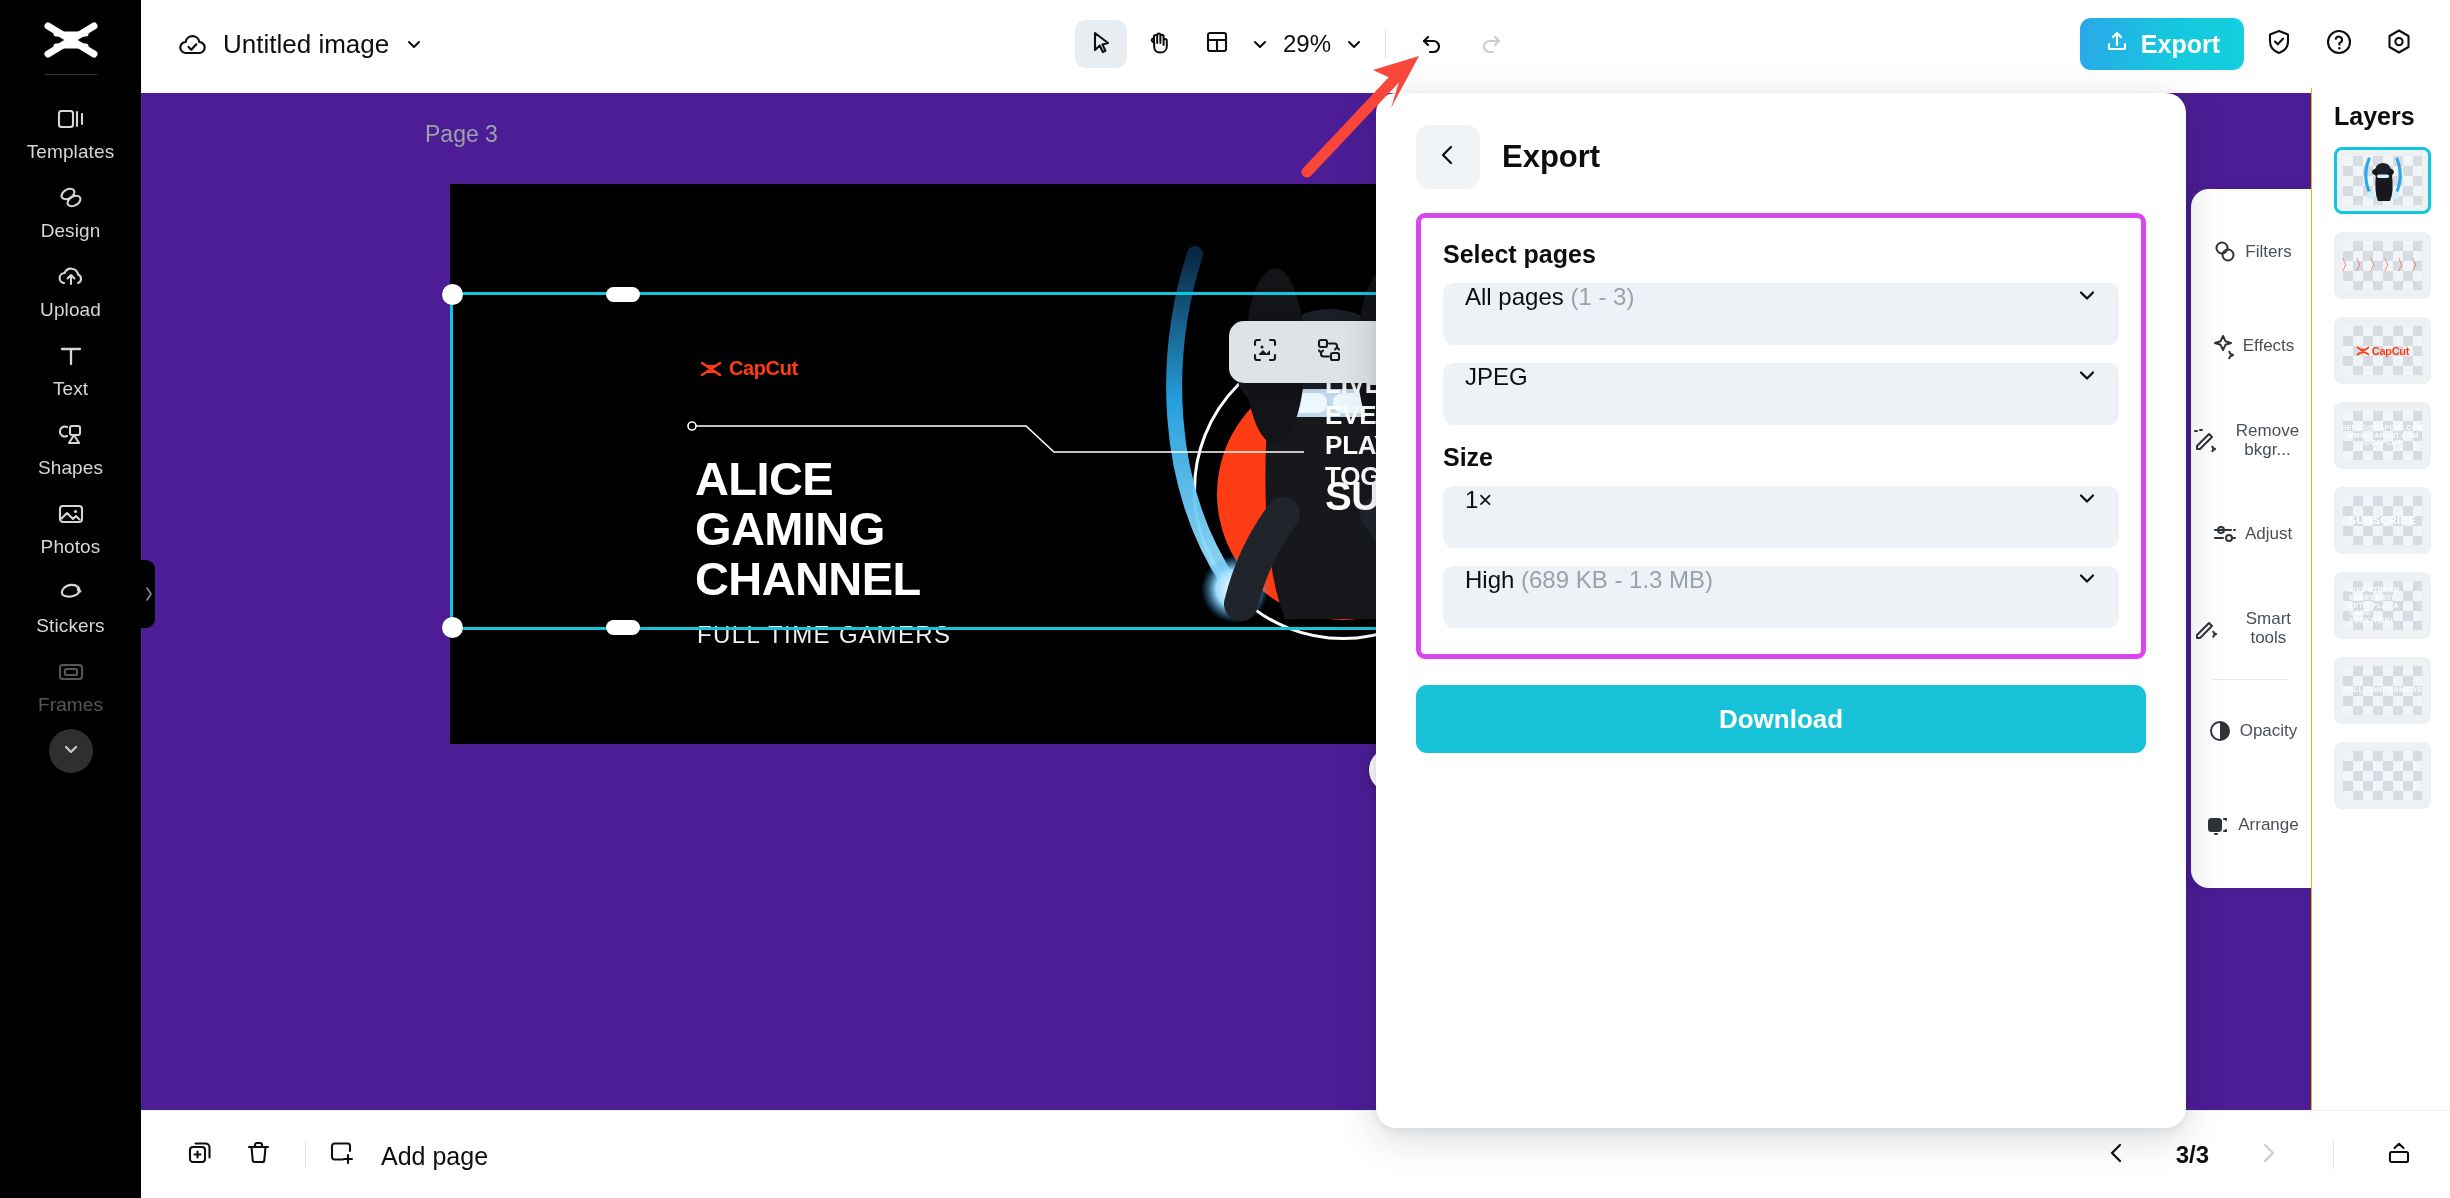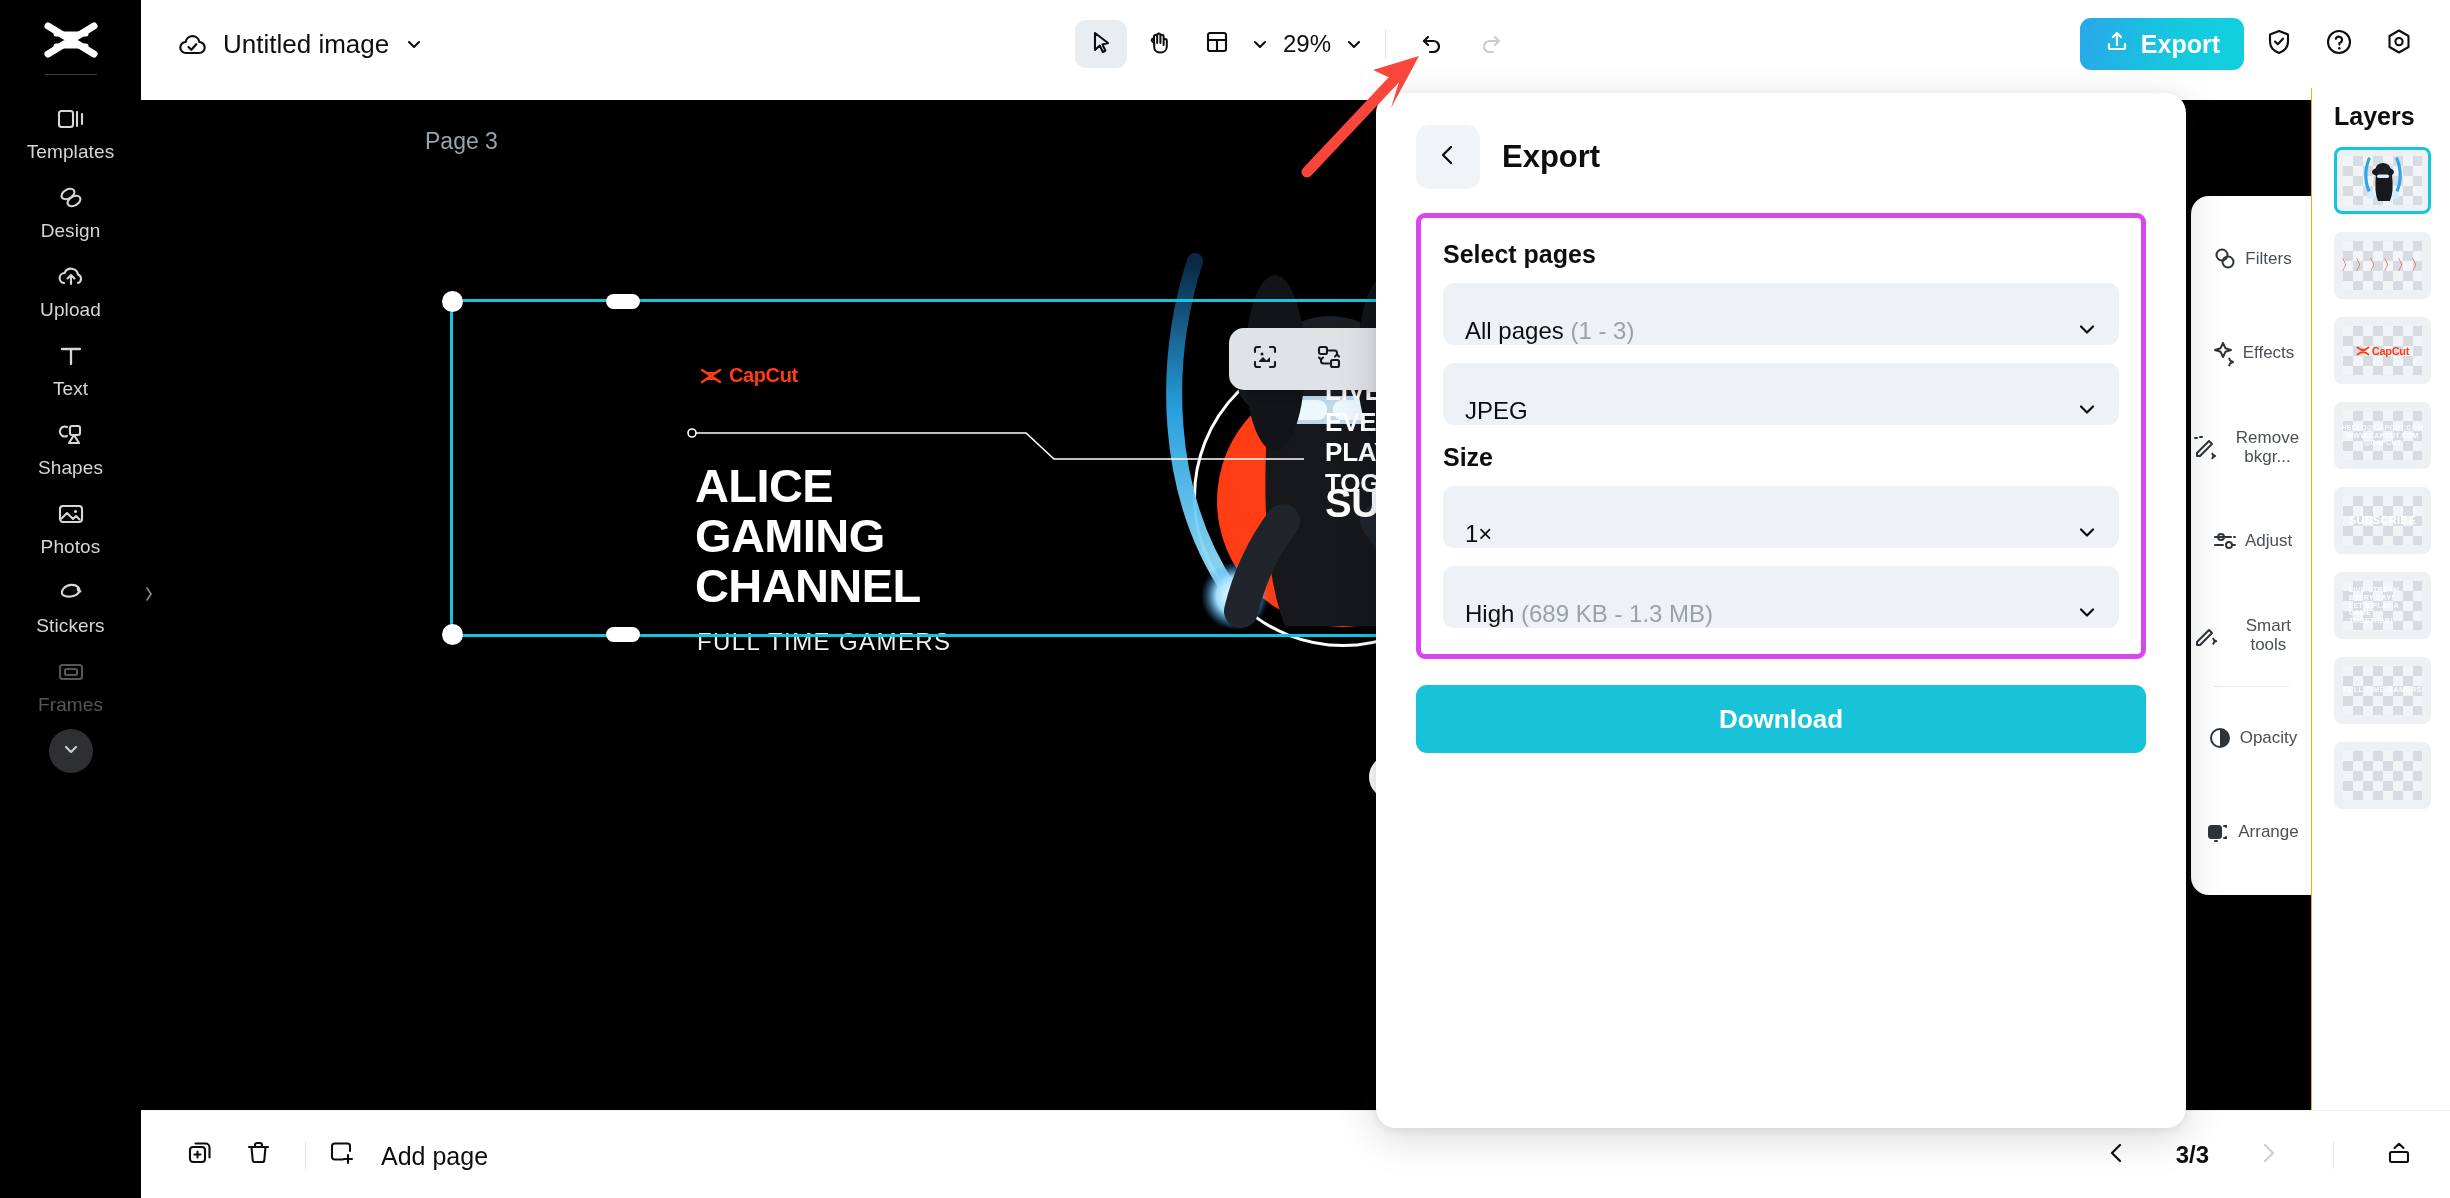--- a/index.html
+++ b/index.html
@@ -55,22 +55,22 @@
   .tb-right { position: absolute; right: 26px; display: flex; align-items: center; gap: 10px; }
   #export-btn {
     display: flex; align-items: center; gap: 11px; height: 52px; padding: 0 24px;
     border-radius: 11px; background: linear-gradient(100deg,#2aa7ea 0%, #15c9dd 58%, #12cfe0 100%);
     color: #fff; font-size: 25px; font-weight: 700; cursor: pointer; border: none;
   }
   .icon-btn { width: 50px; height: 50px; display: flex; align-items: center; justify-content: center; cursor: pointer; border-radius: 10px; }
 
   
   #canvas-area {
-    position: absolute; left: 141px; top: 100px; width: 2170px; height: 1022px;
-    background: #000000; overflow: hidden;
+    position: absolute; left: 141px; top: 93px; width: 2170px; height: 1022px;
+    background: #4c1d95; overflow: hidden;
   }
   #page-label { position: absolute; left: 284px; top: 28px; font-size: 23px; color: #9aa3ab; }
   #artboard {
     position: absolute; left: 309px; top: 91px; width: 1290px; height: 560px;
     background: #000; overflow: hidden;
   }
   .ab-capcut { position: absolute; left: 250px; top: 173px; display: flex; align-items: center; gap: 7px; }
   .ab-capcut .cc-txt { color: #ff3c13; font-size: 20px; font-weight: 700; letter-spacing: -.4px; }
   .ab-lines { position: absolute; left: 236px; top: 230px; }
   .ab-title {
@@ -171,21 +171,21 @@
     width: 64px; height: 64px; border-radius: 13px; background: #f1f4f7;
     display: flex; align-items: center; justify-content: center; cursor: pointer;
   }
   #ep-title { font-size: 31px; font-weight: 700; color: #0d0e10; }
   #ep-redbox { border: 5px solid #d946ef; border-radius: 9px; padding: 22px 22px 26px; }
   .ep-field { margin-bottom: 18px; }
   .ep-field:last-child { margin-bottom: 0; }
   .ep-label { font-size: 25px; font-weight: 700; color: #0d0e10; margin-bottom: 14px; }
   .ep-select {
     height: 62px; background: #eef2f6; border-radius: 11px; display: flex;
-    align-items: flex-end; justify-content: space-between; padding: 0 20px 0 22px; cursor: pointer;
+    align-items: flex-start; justify-content: space-between; padding: 0 20px 0 22px; cursor: pointer;
   }
   .ep-sel-text { font-size: 24px; color: #0d0e10; font-weight: 500; }
   .ep-sel-text .muted { color: #99a2ab; font-weight: 400; }
   #download-btn {
     margin-top: 26px; width: 100%; height: 68px; border-radius: 11px; border: none;
     background: #18c3d9; color: #fff; font-size: 26px; font-weight: 700; cursor: pointer;
   }
   #red-arrow { position: absolute; left: 1295px; top: 50px; z-index: 70; pointer-events: none; }
 </style>
 </head>

